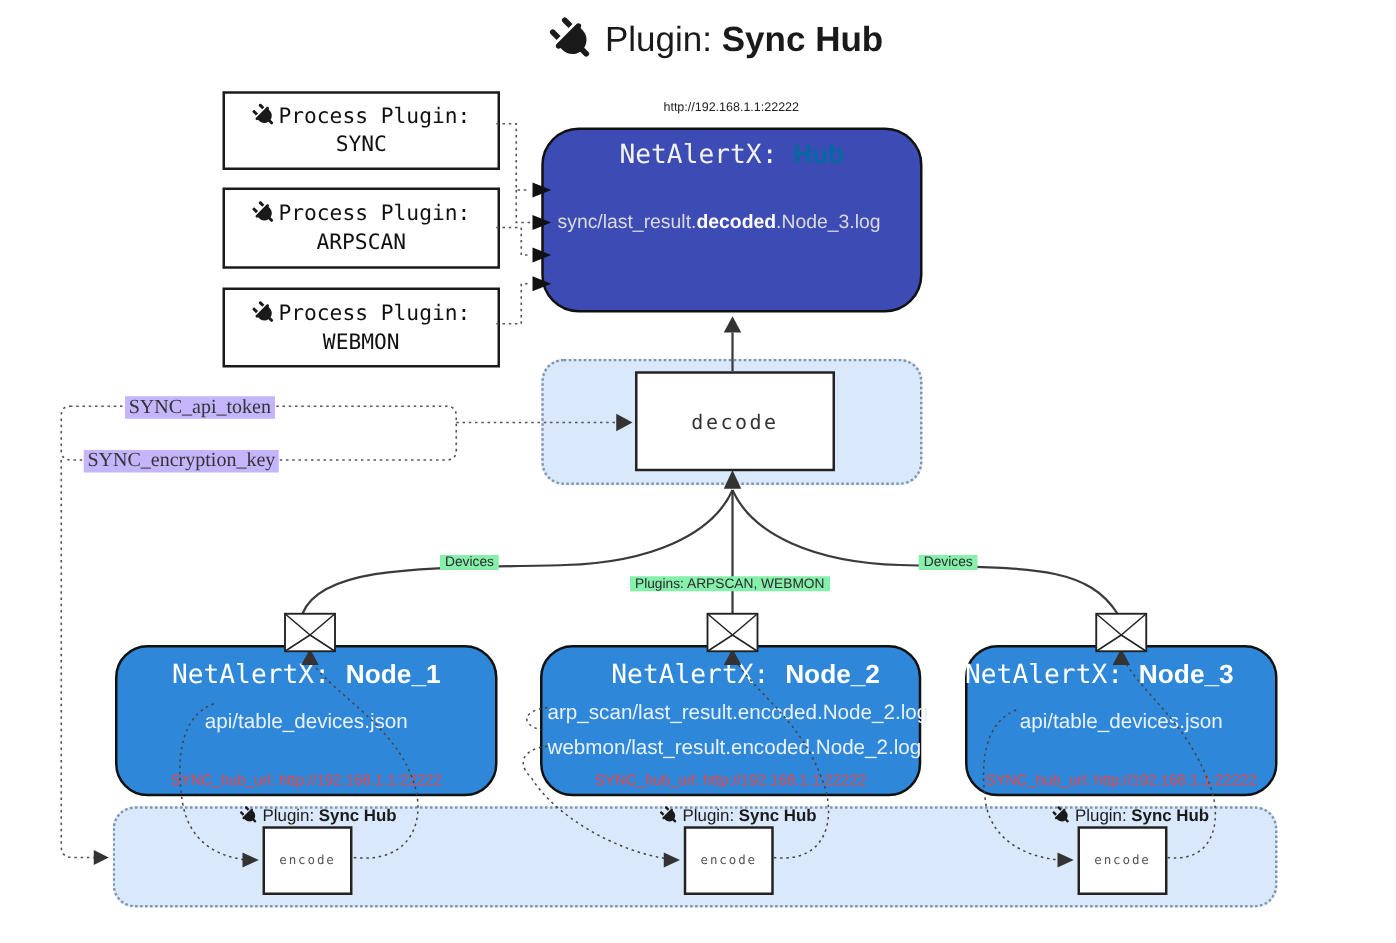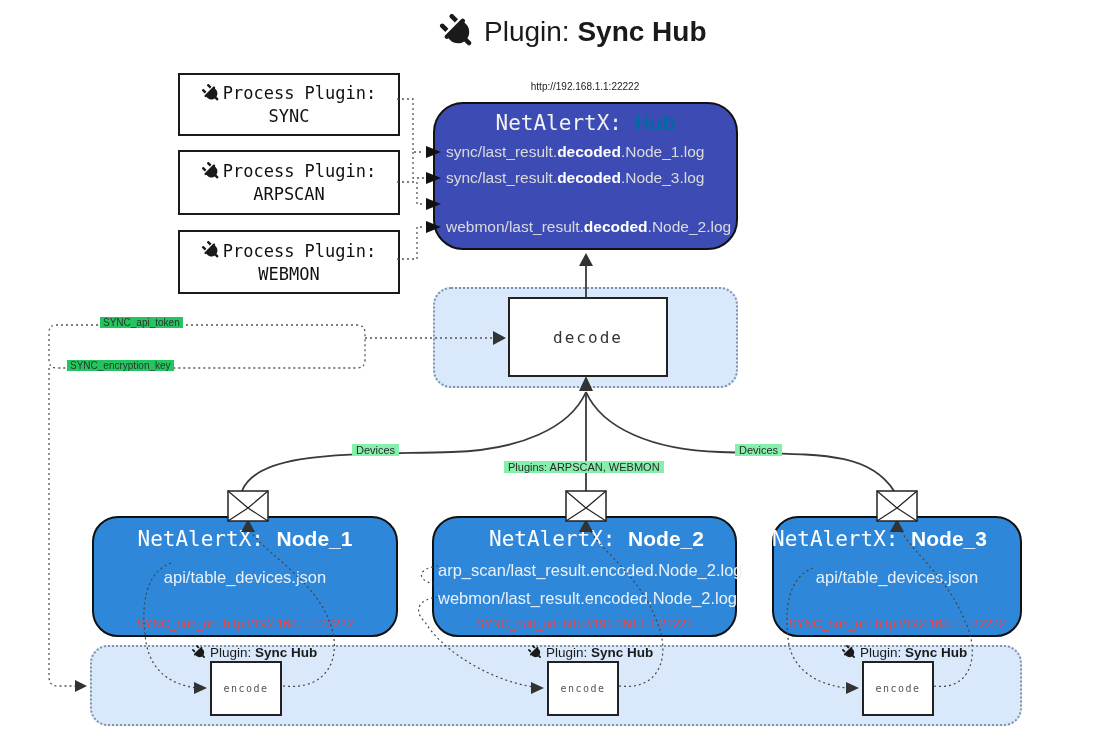--- a/index.html
+++ b/index.html
@@ -13,21 +13,21 @@
   
   .title{left:440px;top:14px;display:flex;align-items:center;gap:8px;
          font-size:28px;color:#1a1a1a;}
   .title b{font-weight:bold;}
 
   
   .pp-box{left:178px;width:218px;background:#fff;border:2px solid #1a1a1a;
           display:flex;flex-direction:column;align-items:center;justify-content:center;
           font-family:"DejaVu Sans Mono","Liberation Mono",monospace;
           font-size:17px;color:#111;gap:3px;}
-  .pp-row{display:flex;align-items:center;gap:2px;}
+  .pp-row{display:flex;gap:2px;}
 
   
   .hub{left:433px;top:102px;width:305px;height:148px;background:#3d4cb5;
        border:2px solid #111;border-radius:30px;box-sizing:border-box;}
   .hub-title{left:433px;top:111px;width:305px;text-align:center;
              font-family:"DejaVu Sans Mono","Liberation Mono",monospace;
              font-size:21px;color:#f2f2f2;z-index:1;}
   .hub-title b{font-family:"Liberation Sans",sans-serif;color:#0369a1;}
   .hub-line{left:446px;font-size:15.5px;color:#dbdbdb;z-index:1;white-space:nowrap;}
   .hub-line b{color:#fff;}
@@ -36,21 +36,21 @@
   
   .zone{background:#d9e9fb;border:2px dotted #7e94ac;border-radius:18px;box-sizing:border-box;}
   .dz{left:433px;top:287px;width:305px;height:101px;}
   .wbox{background:#fff;border:2px solid #222;box-sizing:border-box;
         display:flex;align-items:center;justify-content:center;
         font-family:"DejaVu Sans Mono","Liberation Mono",monospace;color:#333;}
   .decode{left:508px;top:297px;width:160px;height:80px;font-size:16px;letter-spacing:2px;}
 
   
   .chip{background:#86efac;padding:0 4px;font-size:11px;color:#2b2b2b;white-space:nowrap;z-index:3;}
-  .cfg{background:#22c55e;padding:0 3px;font-size:10px;color:#333;white-space:nowrap;z-index:3;}
+  .cfg{background:#c4b5fd;padding:0 3px;font-size:16px;color:#333;white-space:nowrap;z-index:3;font-family:Liberation Serif, serif;}
 
   
   .node{background:#2e87d8;border:2px solid #111;border-radius:26px;box-sizing:border-box;
         top:516px;height:121px;}
   .node-title{top:527px;text-align:center;
               font-family:"DejaVu Sans Mono","Liberation Mono",monospace;
               font-size:21px;color:#fff;z-index:1;white-space:nowrap;}
   .node-title b{font-family:"Liberation Sans",sans-serif;}
   .node-line{font-size:16.5px;color:#e9f1fb;z-index:1;white-space:nowrap;}
   .node-footer{top:617px;text-align:center;font-size:12px;color:#ef4444;z-index:1;white-space:nowrap;}
@@ -189,23 +189,21 @@
   <div class="abs title lay3">
     <svg class="picon" width="36" height="36">
         <use href="#plug"></use>
       </svg>
     <span><span>Plugin:</span>&nbsp;<b>Sync Hub</b></span>
   </div>
 
   <div class="abs hub-url">http://192.168.1.1:22222</div>
 
   <div class="abs hub-title"><span>NetAlertX:</span> <b>Hub</b></div>
-  <div class="abs hub-line" style="top:143px;"><span>sync/last_result.</span><b>decoded</b><span>.Node_1.log</span></div>
   <div class="abs hub-line" style="top:169px;"><span>sync/last_result.</span><b>decoded</b><span>.Node_3.log</span></div>
-  <div class="abs hub-line" style="top:218px;"><span>webmon/last_result.</span><b>decoded</b><span>.Node_2.log</span></div>
 
   <div class="abs cfg" style="left:100px;top:317px;">SYNC_api_token</div>
   <div class="abs cfg" style="left:67px;top:360px;">SYNC_encryption_key</div>
 
   <div class="abs chip" style="left:352px;top:444px;">Devices</div>
   <div class="abs chip" style="left:504px;top:461px;">Plugins: ARPSCAN, WEBMON</div>
   <div class="abs chip" style="left:735px;top:444px;">Devices</div>
 
   <div class="abs node-title" style="left:92px;width:306px;"><span>NetAlertX:</span> <b>Node_1</b></div>
   <div class="abs node-line" style="left:92px;width:306px;top:568px;text-align:center;">api/table_devices.json</div>

